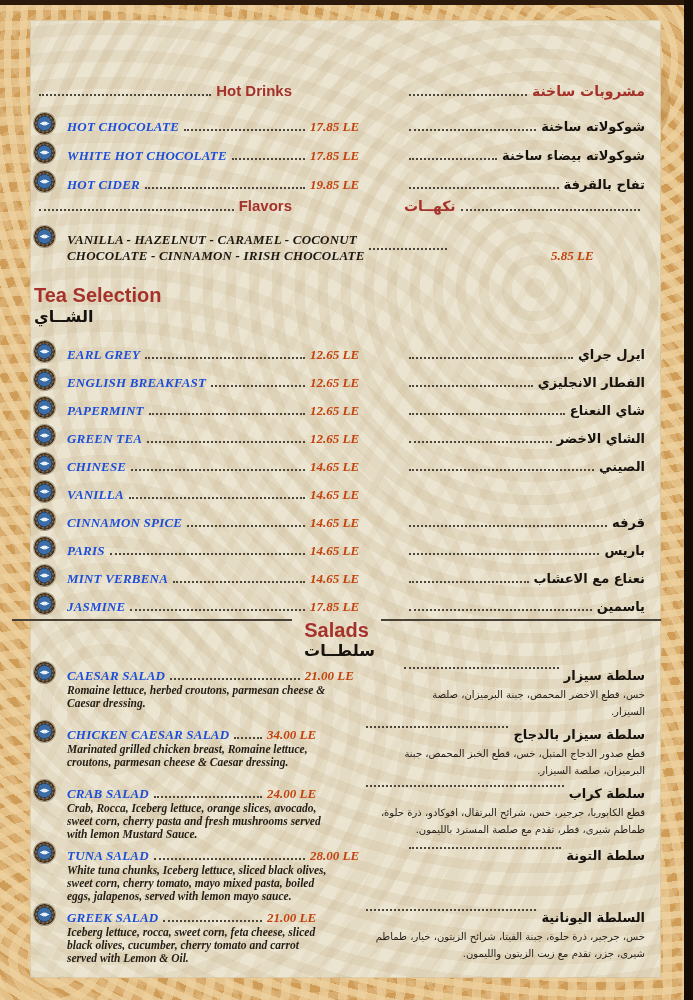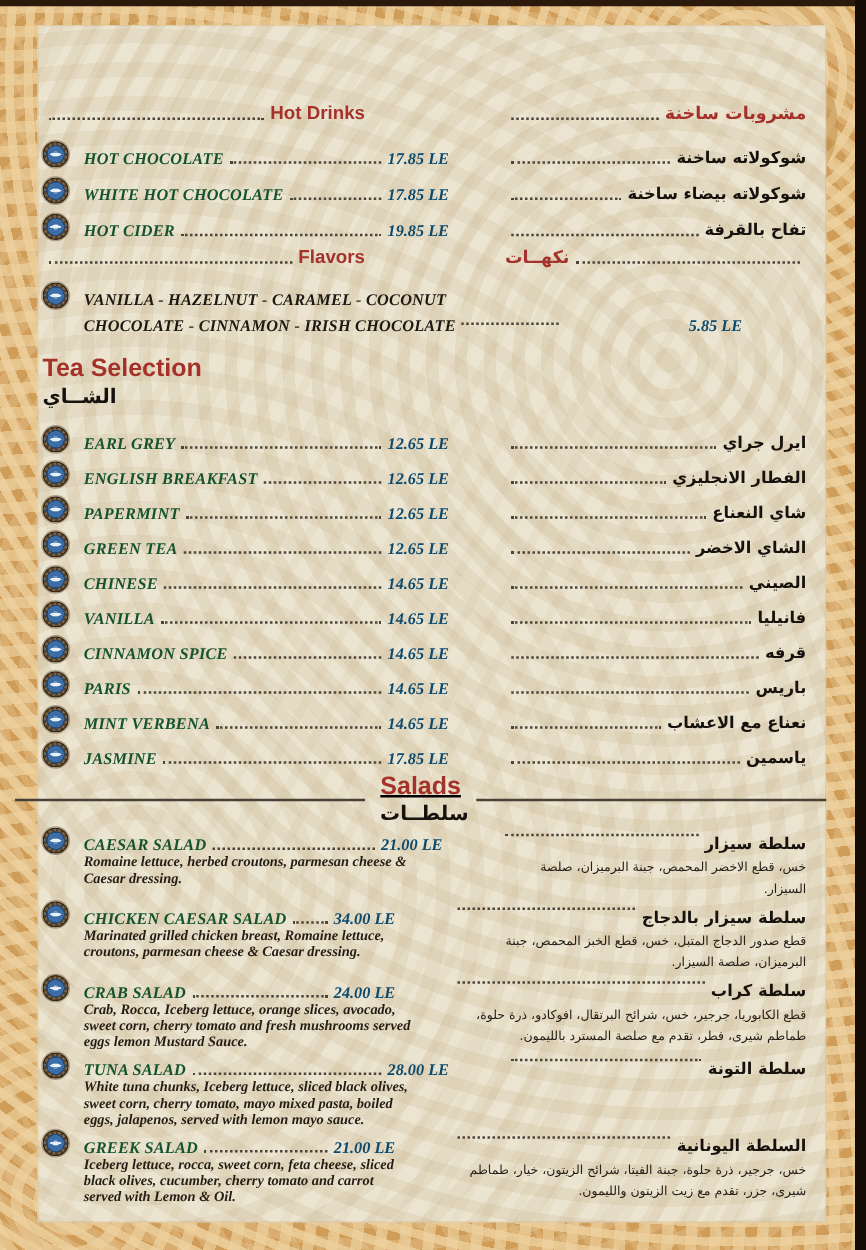--- a/index.html
+++ b/index.html
@@ -28,62 +28,62 @@
     content:""; position:absolute; inset:0; pointer-events:none;
     background-image:
       repeating-radial-gradient(circle at 80% 28%, rgba(172,142,92,.12) 0 10px, rgba(172,142,92,0) 10px 23px),
       repeating-radial-gradient(circle at 12% 72%, rgba(172,142,92,.10) 0 12px, rgba(172,142,92,0) 12px 27px),
       repeating-linear-gradient(118deg, rgba(178,148,98,.07) 0 7px, rgba(178,148,98,0) 7px 20px);
   }
   .content{ position:relative; z-index:1; }
 
   
   .dots{ flex:1 1 auto; border-bottom:2px dotted #4c453a; margin:0 5px 4px 5px; min-width:12px; }
-  .price{ flex:0 0 64px; font:italic 600 13px/16px "Liberation Serif", serif; color:#0c4a6e; }
+  .price{ flex:0 0 64px; font:italic 600 13px/16px "Liberation Serif", serif; color:#c2410c; }
   .medal{
     flex:0 0 21px; width:21px; height:21px; border-radius:50%; margin:0 12px 1px 0;
     background:
       radial-gradient(ellipse 7px 2px at 50% 50%, rgba(255,255,255,.85) 0 60%, rgba(255,255,255,0) 70%),
       radial-gradient(circle at 50% 50%, #6f9cc4 0 2.5px, #3c6da6 2.5px 6.5px, #27486f 6.5px 7.5px, rgba(0,0,0,0) 7.5px),
       repeating-conic-gradient(#55402a 0 14deg, #7c6244 14deg 28deg);
     box-shadow: inset 0 0 0 1px #332412, 0 0 0 1px rgba(51,36,18,.35);
   }
 
   
   .sec-duo{ display:flex; height:22px; margin-bottom:6px; }
   .duo-left{ display:flex; align-items:flex-end; width:340px; padding-right:82px; }
   .duo-right{ display:flex; align-items:flex-end; flex:1 1 auto; margin-left:30px; }
   .t-en{ font:700 15px/18px "Liberation Sans", sans-serif; color:#a5322a; white-space:nowrap; }
   .t-ar{ font:700 14px/18px "DejaVu Sans", sans-serif; color:#a5322a; white-space:nowrap; }
 
   
   .item-row{ display:flex; height:29px; align-items:flex-end; }
   .rows.tight .item-row{ height:28px; }
   .col-left{ display:flex; align-items:flex-end; width:340px; }
-  .iname{ font:italic 600 13px/16px "Liberation Serif", serif; color:#14532d; letter-spacing:.2px; white-space:nowrap; }
+  .iname{ font:italic 600 13px/16px "Liberation Serif", serif; color:#1d4ed8; letter-spacing:.2px; white-space:nowrap; }
   .col-right{ display:flex; align-items:flex-end; flex:1 1 auto; margin-left:30px; direction:rtl; }
   .aname{ font:700 13px/17px "DejaVu Sans", sans-serif; color:#17120d; white-space:nowrap; }
 
   
   .flav-row1{ display:flex; align-items:flex-end; height:27px; }
-  .flav-row2{ display:flex; align-items:center; height:26px; }
+  .flav-row2{ display:flex; align-items:flex-start; height:26px; }
   .flav-text{ font:italic 600 13px/16px "Liberation Serif", serif; color:#1d1812; letter-spacing:.2px; margin-left:33px; }
   .flav-row1 .flav-text{ margin-left:0;margin-top:38px; }
   .dots-short{ flex:0 0 78px; border-bottom:2px dotted #4c453a; margin:0 4px 4px 4px; }
   .flav-spacer{ flex:1 1 auto; }
   .flav-end{ flex:0 0 30px; }
 
   
   .center-head{ text-align:left; margin-top:10px; }
   .ch-en{ font:700 20px/23px "Liberation Sans", sans-serif; color:#a5322a; }
   .ch-ar{ font:700 16px/20px "DejaVu Sans", sans-serif; color:#17120d; }
   .center-head{ margin-bottom:8px; }
 
   
-  .ruled-head{ display:flex; align-items:flex-end; margin:4px -16px 0 -22px; height:22px;text-decoration:underline; }
+  .ruled-head{ display:flex; align-items:flex-start; margin:4px -16px 0 -22px; height:22px; }
   .rule{ flex:1 1 auto; border-top:2px solid #4a4136; }
   .ruled-head .ch-en{ margin:0 12px; }
   .salads-ar{ text-align:center; margin-bottom:6px; }
 
   
   .salad-item{ display:flex; align-items:flex-start; margin-bottom:6px; }
   .salad-item .col-left{ flex-direction:column; align-items:stretch; }
   .name-row{ display:flex; align-items:flex-end; height:17px; }
   .desc-en{ margin-left:33px; width:264px; font:italic 600 11.5px/13px "Liberation Serif", serif; color:#241d14; }
   .salad-right{ flex:1 1 auto; margin-left:30px; }
@@ -248,24 +248,20 @@
             </div>
           </div>
 
           <div class="item-row">
             <div class="col-left">
               <span class="medal"></span>
               <span class="iname">VANILLA</span>
               <span class="dots"></span>
               <span class="price">14.65  LE</span>
             </div>
-            <div class="col-right">
-              <span class="aname">فانيليا</span>
-              <span class="dots"></span>
-            </div>
           </div>
 
           <div class="item-row">
             <div class="col-left">
               <span class="medal"></span>
               <span class="iname">CINNAMON SPICE</span>
               <span class="dots"></span>
               <span class="price">14.65  LE</span>
             </div>
             <div class="col-right">
@@ -364,21 +360,21 @@
           </div>
 
           <div class="salad-item">
             <div class="col-left">
               <div class="name-row">
                 <span class="medal"></span>
                 <span class="iname">CRAB SALAD</span>
                 <span class="dots"></span>
                 <span class="price">24.00  LE</span>
               </div>
-              <div class="desc-en">Crab, Rocca, Iceberg lettuce, orange slices, avocado, sweet corn, cherry tomato and fresh mushrooms served eggs lemon Mustard Sauce.</div>
+              <div class="desc-en">Crab, Rocca, Iceberg lettuce, orange slices, avocado, sweet corn, cherry pasta and fresh mushrooms served with lemon Mustard Sauce.</div>
             </div>
             <div class="salad-right">
               <div class="ar-row">
                 <span class="aname">سلطة كراب</span>
                 <span class="dots"></span>
               </div>
               <div class="desc-ar">قطع الكابوريا، جرجير، خس، شرائح البرتقال، افوكادو، ذرة حلوة، طماطم شيرى، فطر، تقدم مع صلصة المسترد بالليمون.</div>
             </div>
           </div>
 

